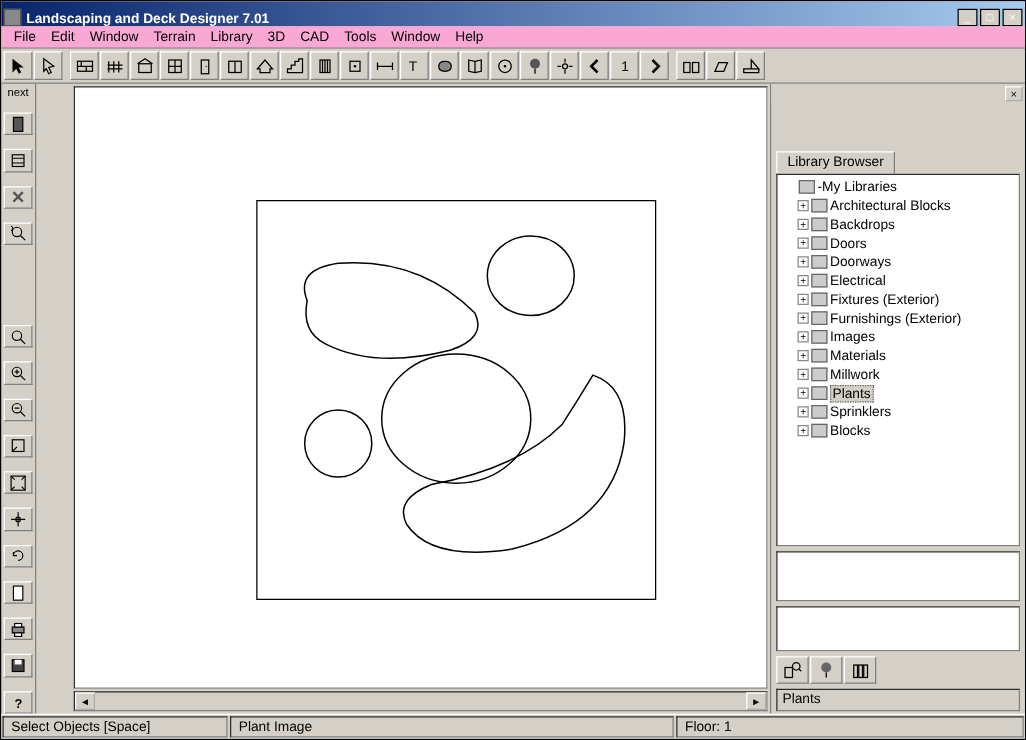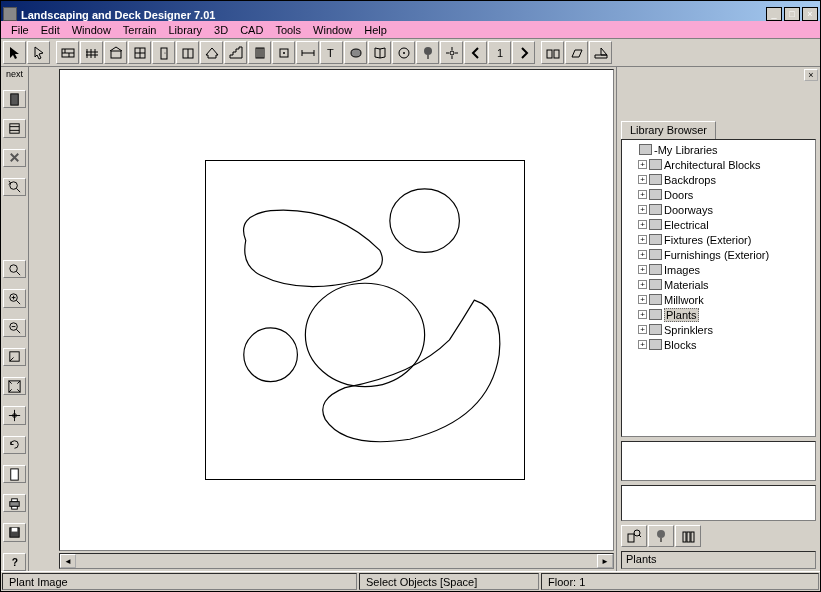--- a/index.html
+++ b/index.html
@@ -473,22 +473,22 @@
             <rect x="7" y="4" width="3" height="10" fill="none" stroke="#000"></rect>
             <rect x="11" y="4" width="3" height="10" fill="none" stroke="#000"></rect>
           </svg>
         </div>
     </div>
     <div class="libstatus"><span>Plants</span></div>
   </div>
 </div>
 
 <div class="statusbar">
+  <div class="statcell s2">
+      <span>Select Objects [Space]</span>
+    </div>
   <div class="statcell s1">
       <span>Plant Image</span>
     </div>
-  <div class="statcell s2">
-      <span>Select Objects [Space]</span>
-    </div>
   <div class="statcell s3">
       <span>Floor: 1</span>
     </div>
 </div>
 
 </body></html>

